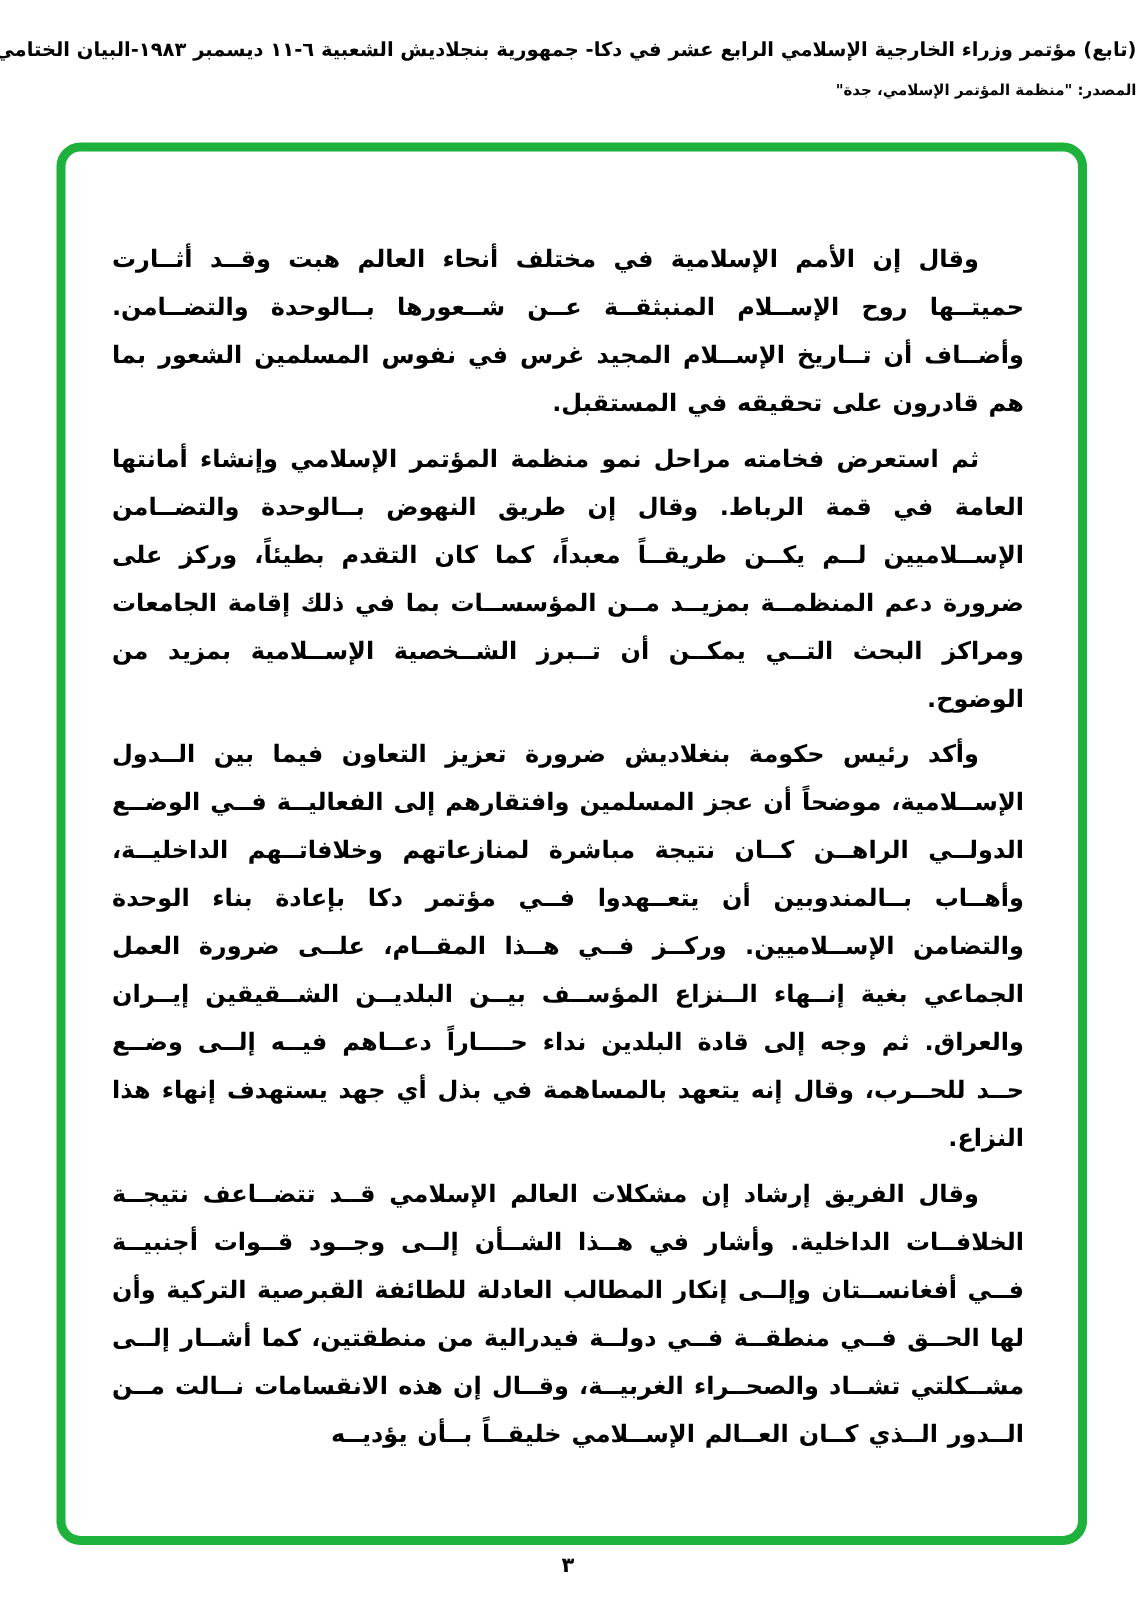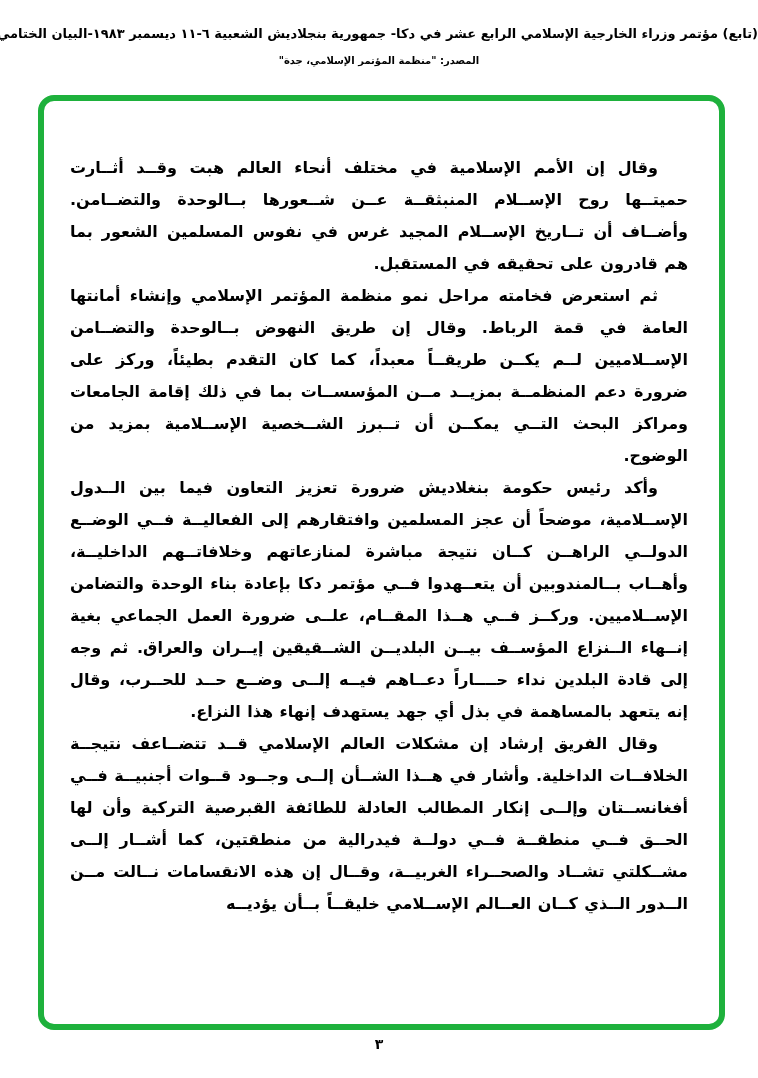--- a/index.html
+++ b/index.html
@@ -15,21 +15,20 @@
     overflow: hidden;
     font-family: "DejaVu Sans", sans-serif;
     color: #000000;
     direction: rtl;
   }
   .header {
     position: absolute;
     top: 26px;
     left: 0;
     width: 758px;
-    text-align: center;
     direction: rtl;
   }
   .header-title {
     font-size: 13px;
     font-weight: bold;
     white-space: nowrap;
     letter-spacing: 0;
   }
   .header-source {
     margin-top: 14px;
@@ -49,21 +48,21 @@
     background: #ffffff;
   }
   .text-block {
     position: absolute;
     top: 152px;
     right: 70px;
     width: 618px;
     direction: rtl;
   }
   .text-block p {
-    margin: 0;
+    margin: 5px;
     padding: 0;
     font-size: 16px;
     line-height: 32px;
     font-weight: bold;
     text-align: justify;
     text-indent: 30px;
     word-spacing: 1px;
   }
   .page-number {
     position: absolute;

